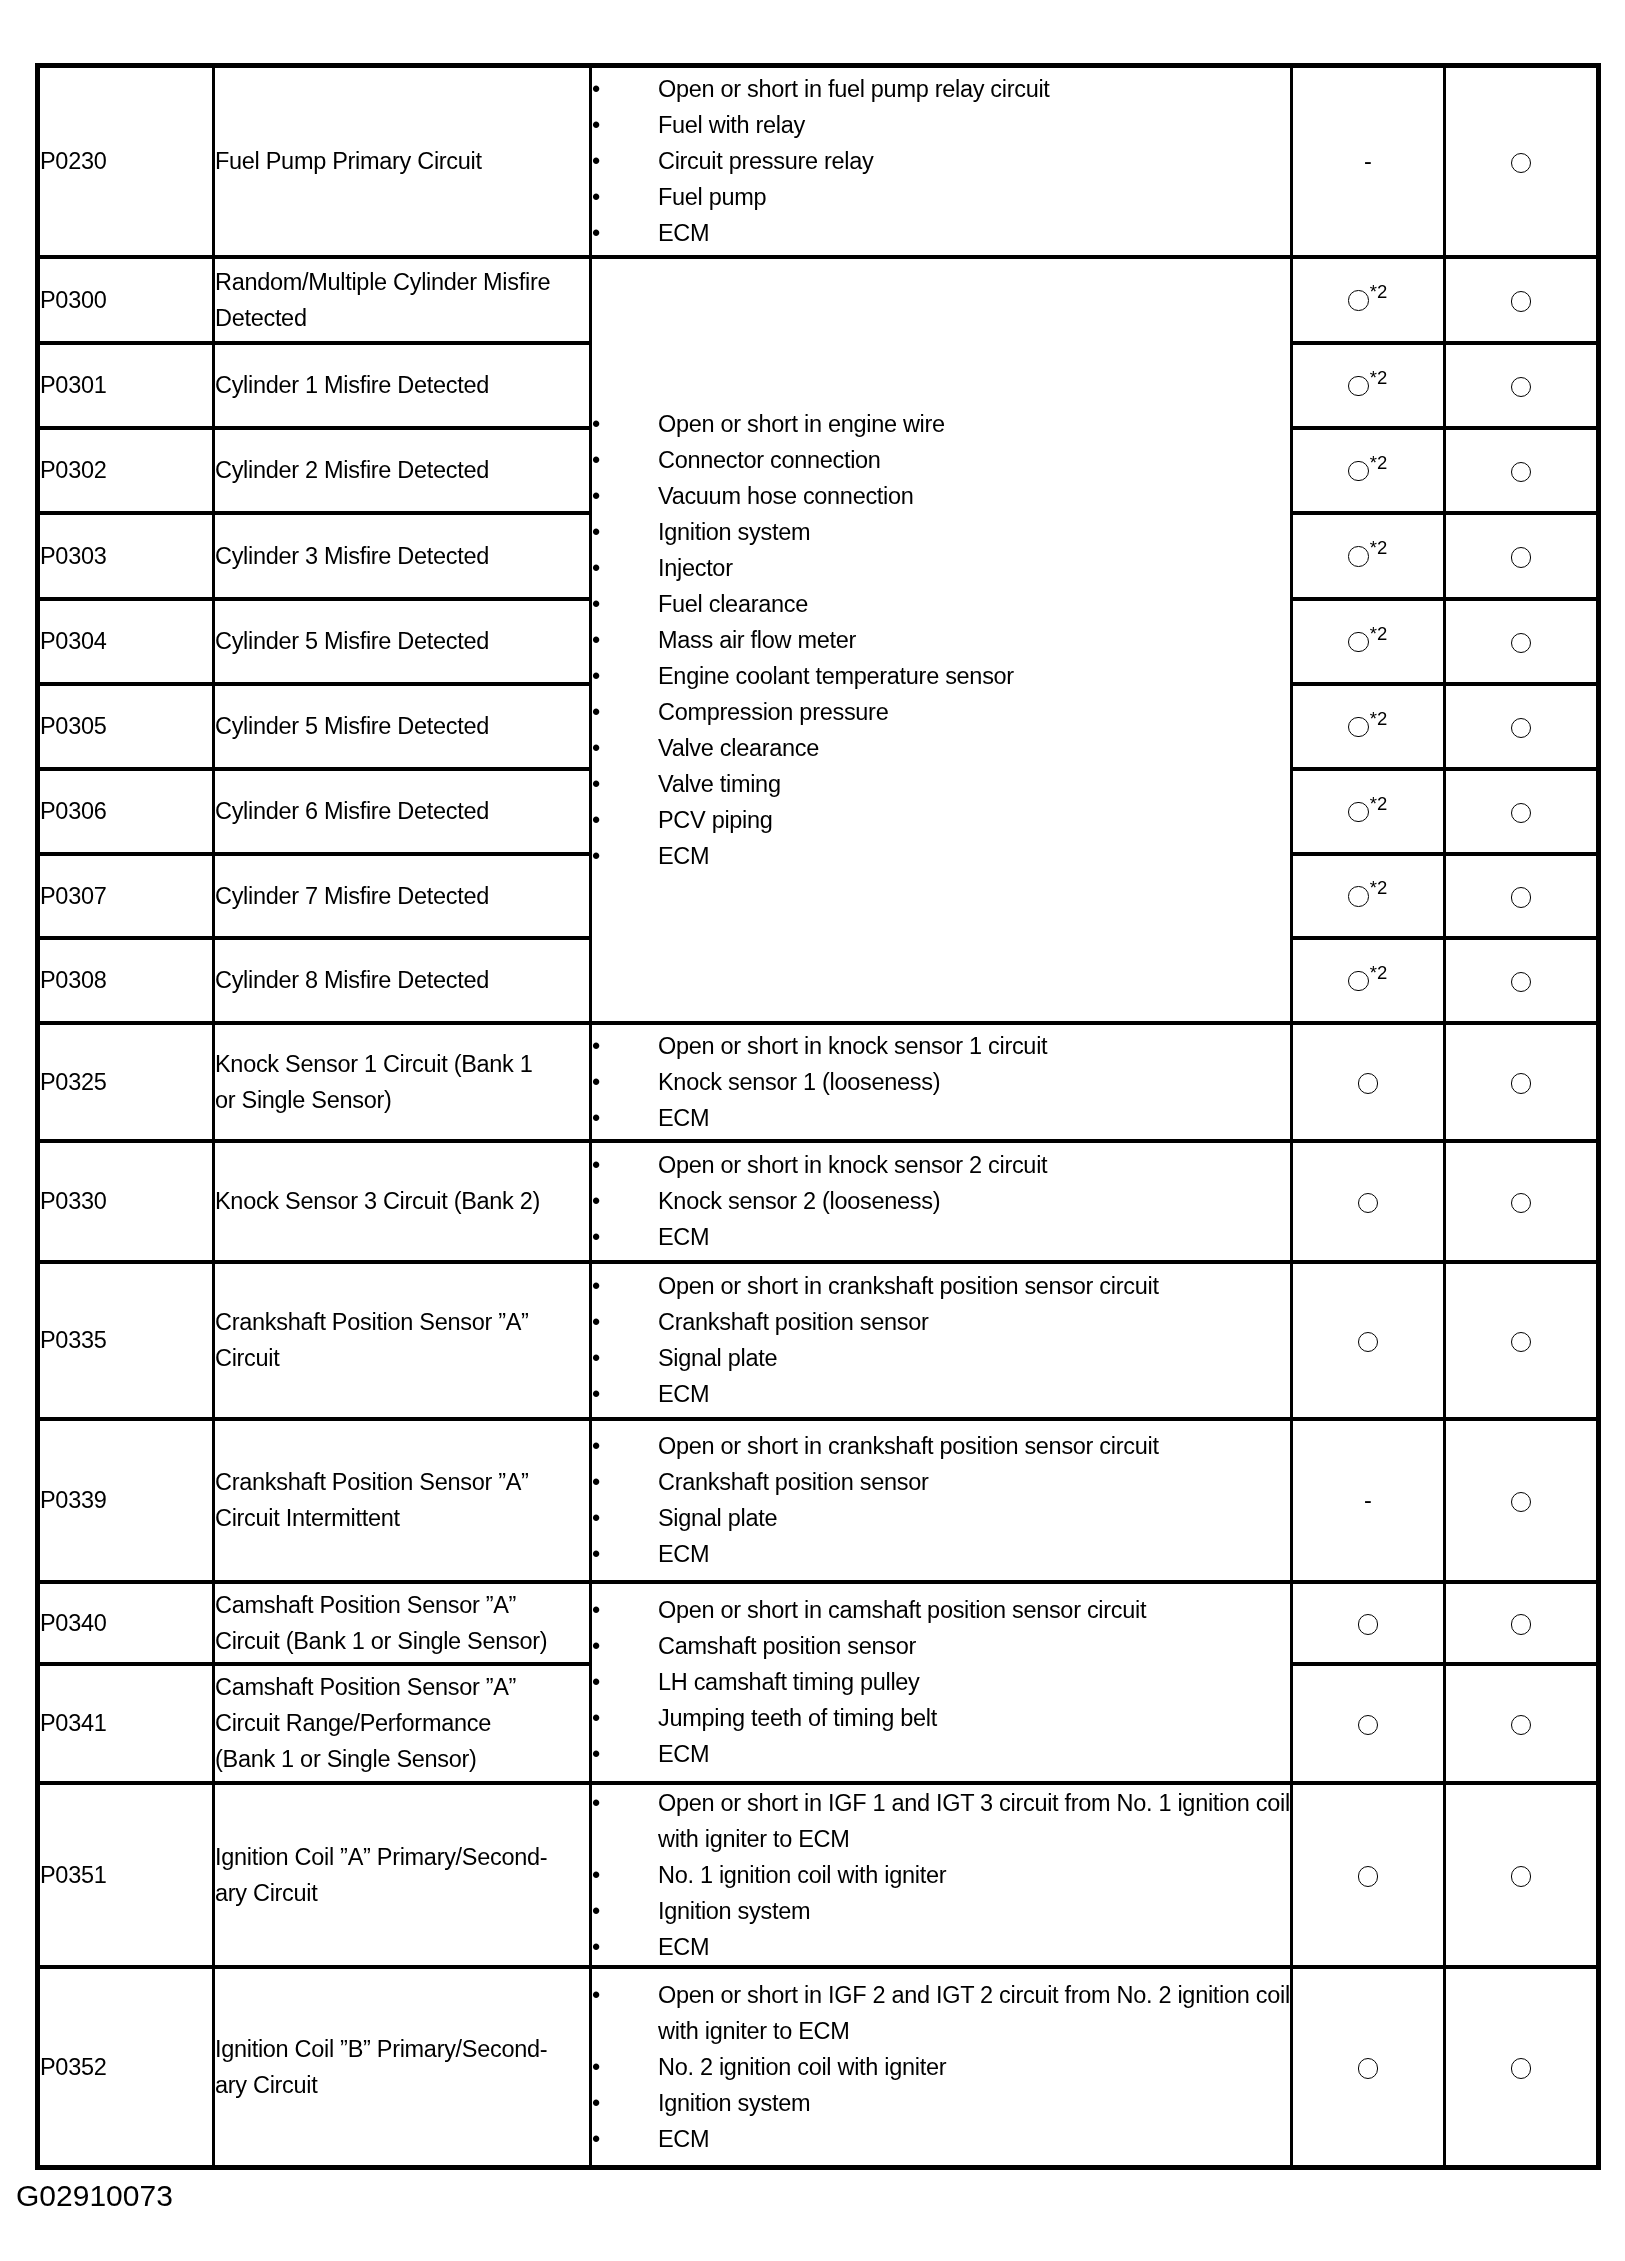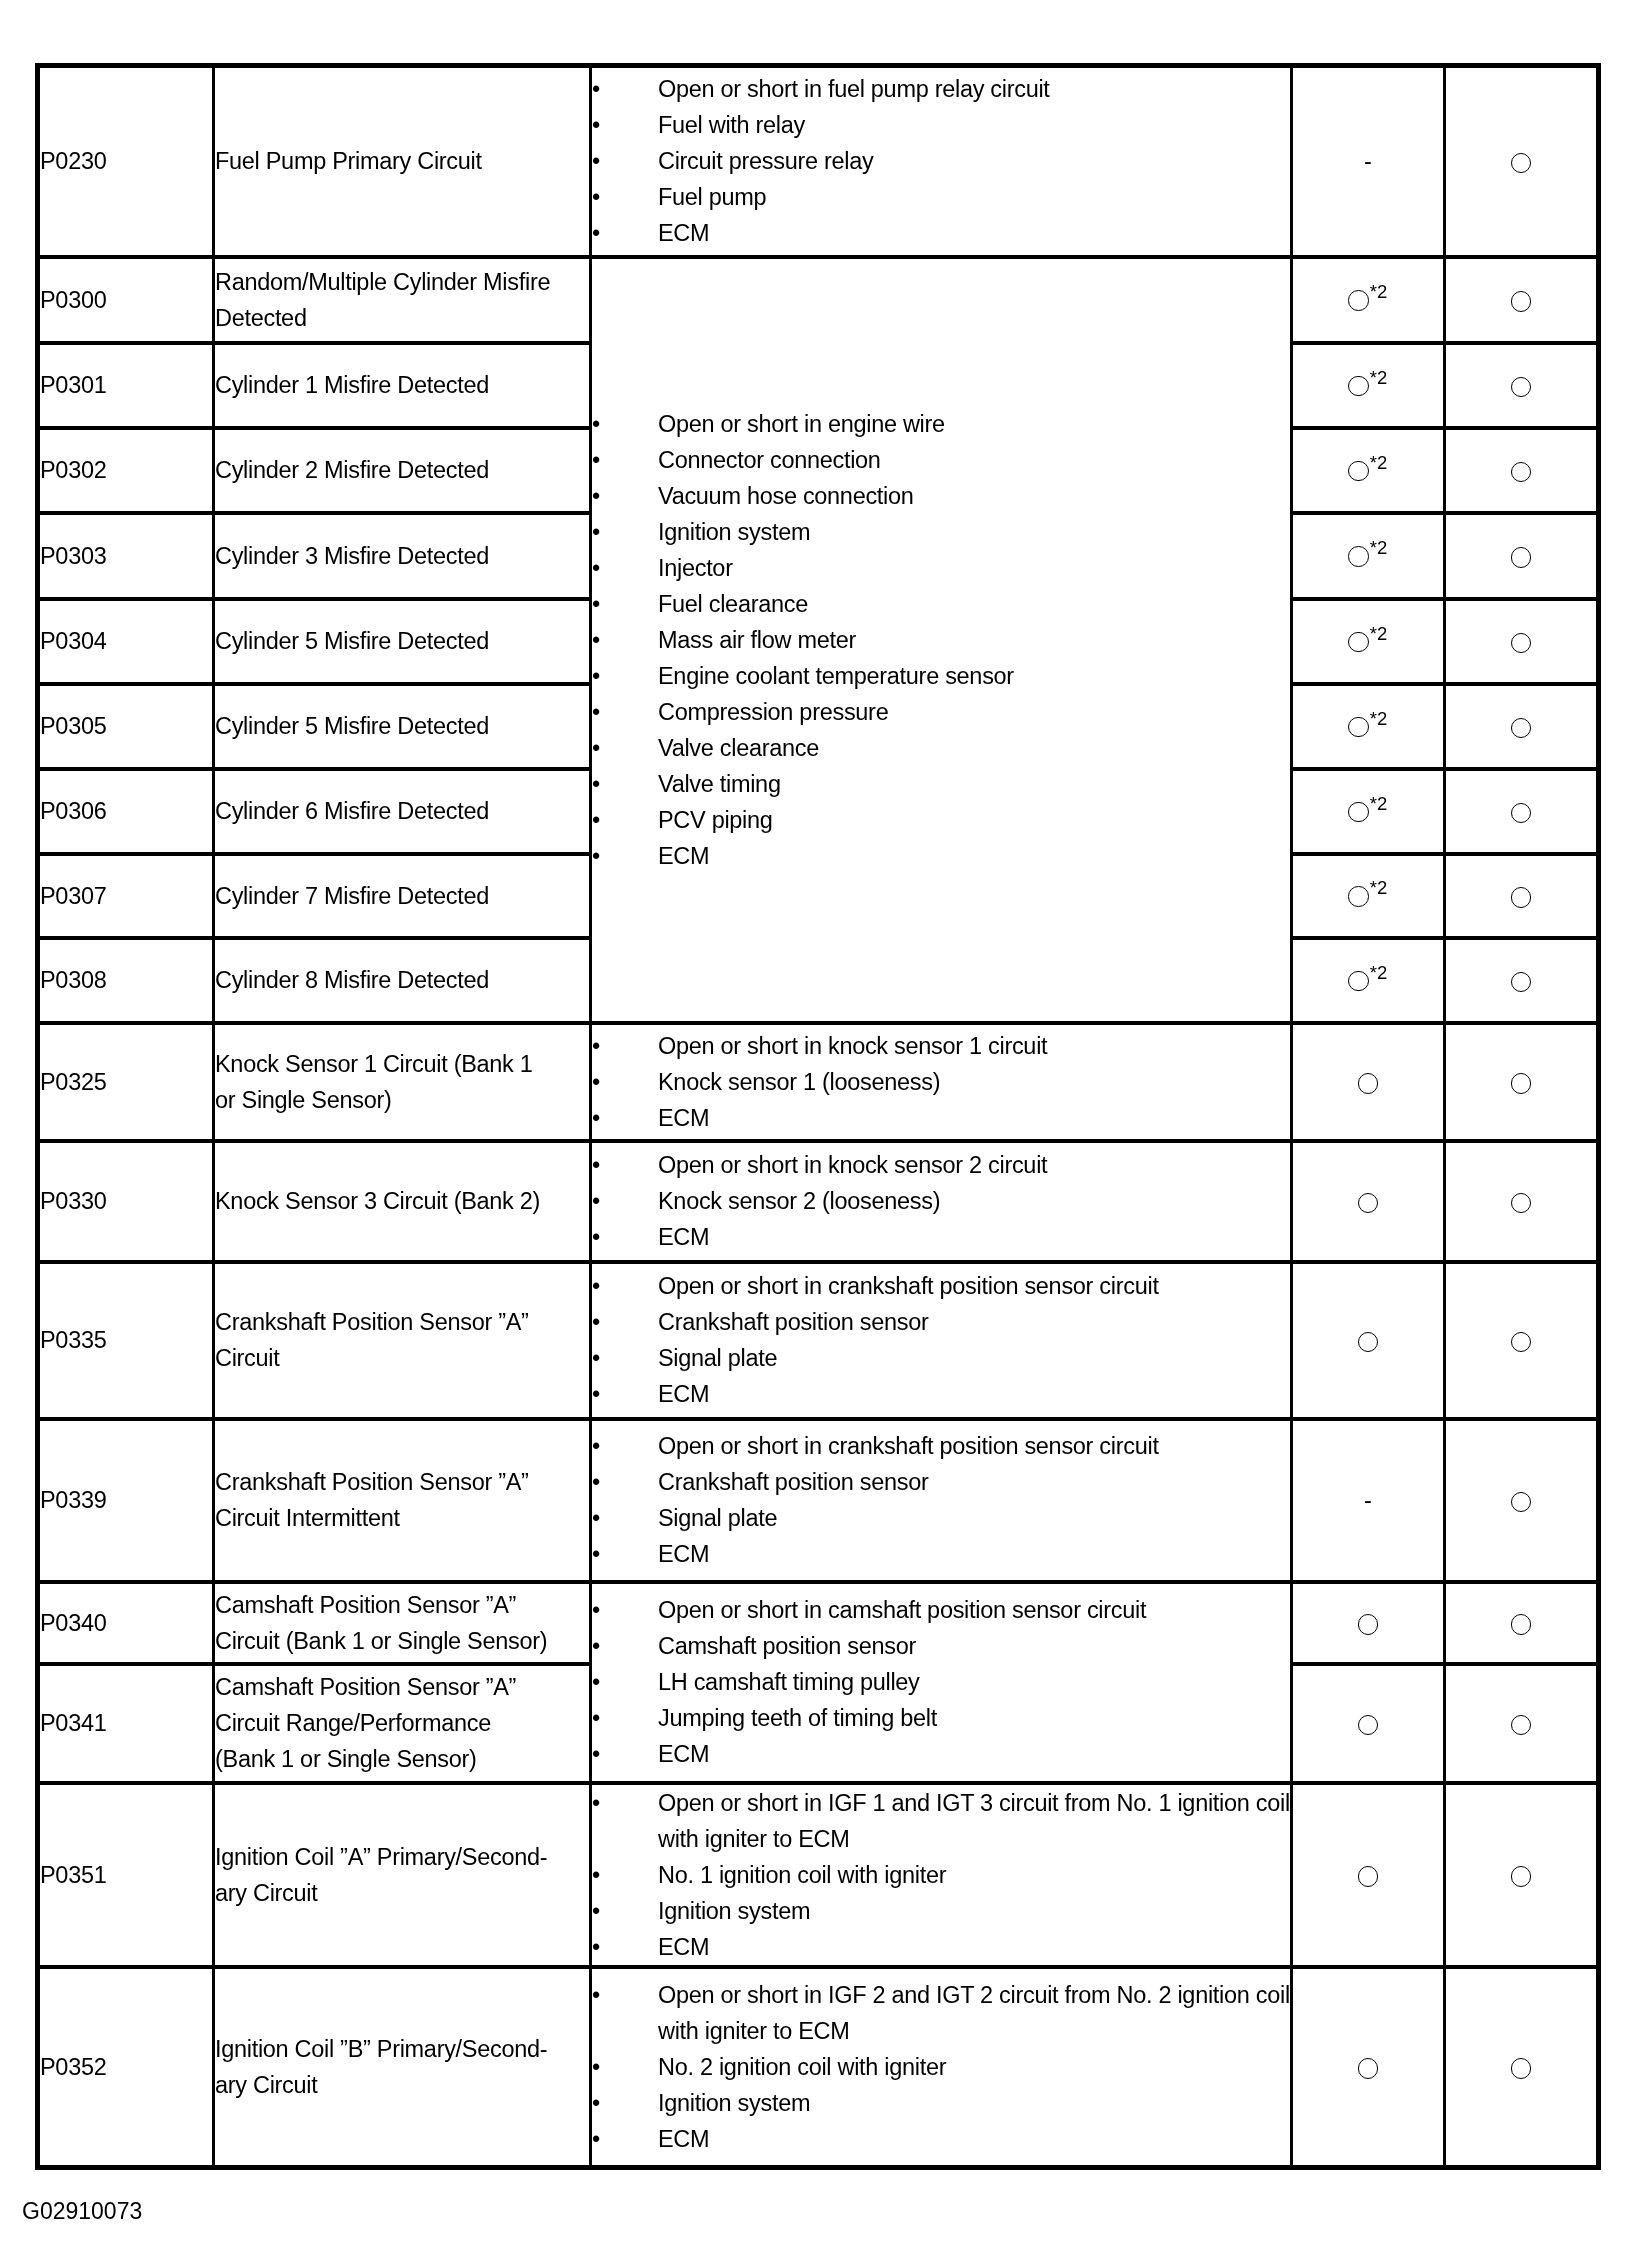--- a/index.html
+++ b/index.html
@@ -59,25 +59,24 @@
     display: inline-block;
     font-size: 18.5px;
     letter-spacing: 0;
     transform: translateY(-8.4px);
     vertical-align: middle;
     margin-left: 0.8px;
   }
   .dash { font-size: 23.5px; }
   .figure-id {
     position: absolute;
-    left: 22px;
+    left: 16px;
     top: 2179px;
-    font-size: 23px;
+    font-size: 30px;
     letter-spacing: 0;
-    margin-top: 19px;
   }
 </style>
 </head>
 <body>
 
 <table class="dtc">
   <colgroup>
     <col style="width:176px">
     <col style="width:377px">
     <col style="width:698px">

